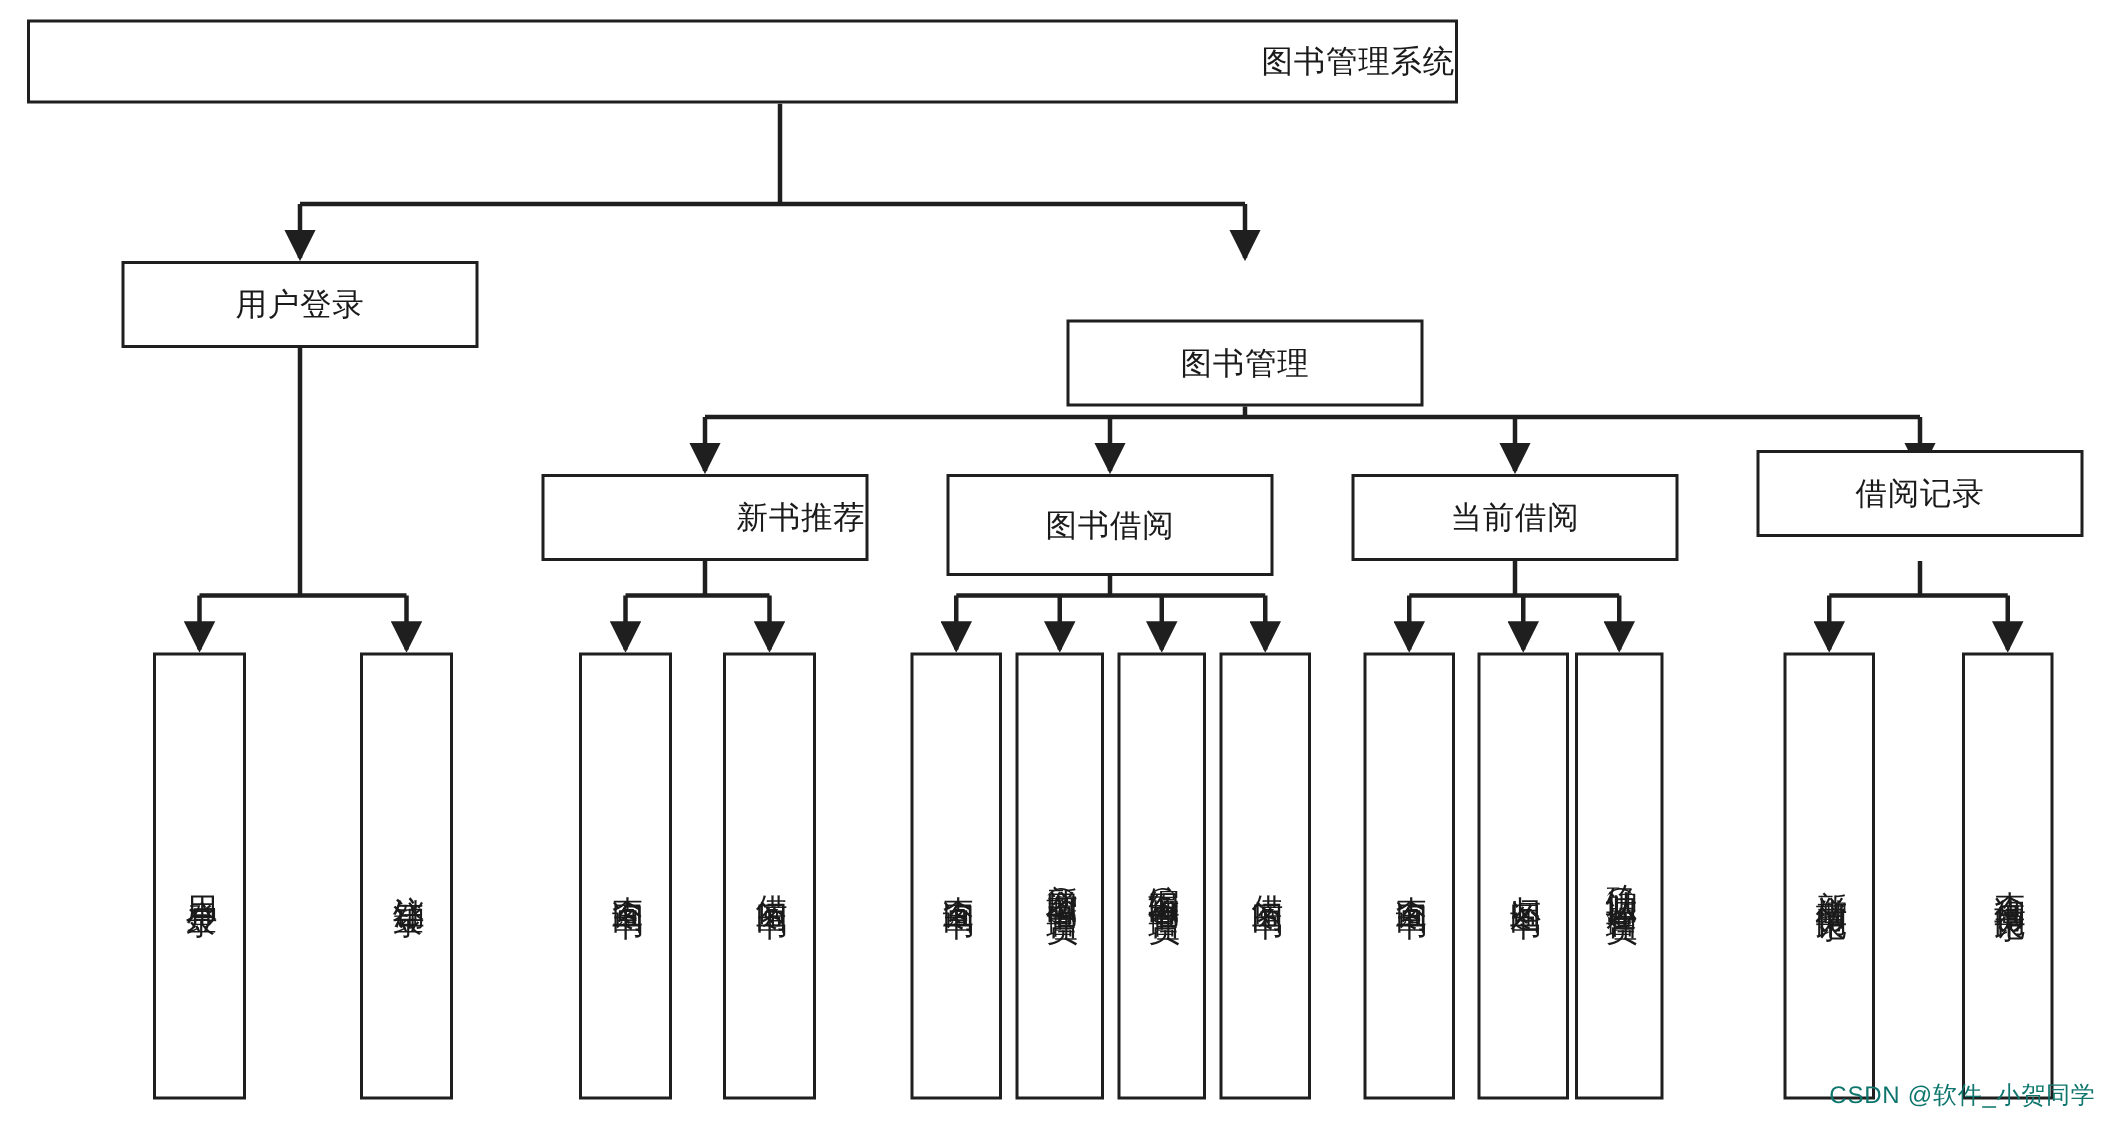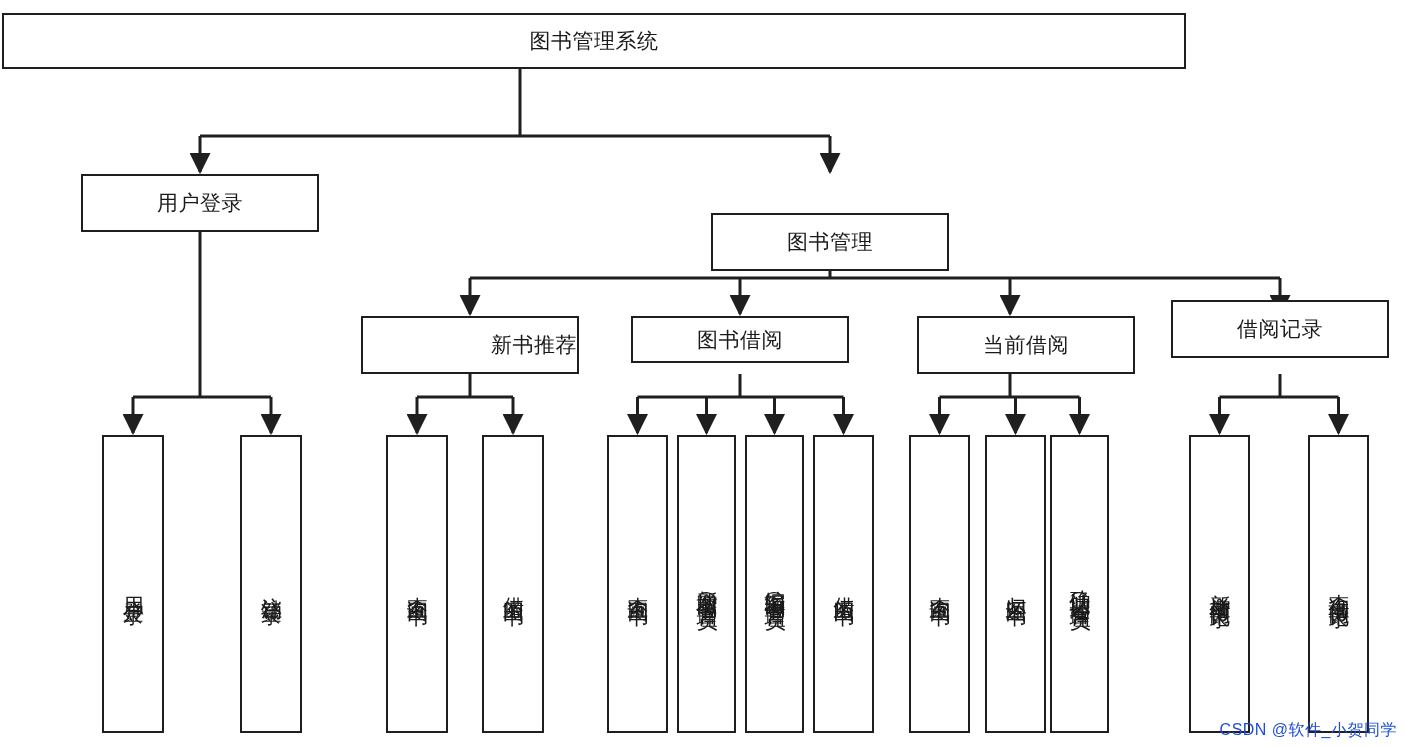--- a/index.html
+++ b/index.html
@@ -47,21 +47,21 @@
     line-height: 1.38;
     letter-spacing: 3px;
     white-space: nowrap;
     padding-top: 4px;
   }
   .watermark {
     position: absolute;
     right: 8px;
     bottom: 6px;
     font-size: 16px;
-    color: #1d4ed8;
+    color: #0f766e;
     white-space: nowrap;
     letter-spacing: 0.5px;
   }
 </style>
 </head>
 <body>
 
 <div id="canvas">
 
   <svg class="connectors" viewBox="0 0 1405 747" xmlns="http://www.w3.org/2000/svg">
@@ -100,38 +100,38 @@
         <path d="M 939.5 397 L 939.5 433" marker-end="url(#arrow)"></path>
         <path d="M 1015.5 397 L 1015.5 433" marker-end="url(#arrow)"></path>
         <path d="M 1079.5 397 L 1079.5 433" marker-end="url(#arrow)"></path>
         <path d="M 1280 374 L 1280 397"></path>
         <path d="M 1219.5 397 L 1338.5 397"></path>
         <path d="M 1219.5 397 L 1219.5 433" marker-end="url(#arrow)"></path>
         <path d="M 1338.5 397 L 1338.5 433" marker-end="url(#arrow)"></path>
       </g>
   </svg>
 
-  <div class="node node-h" id="n-root" style="left: 2px; top: 13px; width: 1184px; height: 56px;">
+  <div class="node node-h" id="n-root" style="left: 18px; top: 13px; width: 954px; height: 56px; justify-content: flex-end;">
       <span>图书管理系统</span>
     </div>
 
   <div class="node node-h" id="n-user-login" style="left: 81px; top: 174px; width: 238px; height: 58px;">
       <span>用户登录</span>
     </div>
   <div class="node node-h" id="n-book-manage" style="left: 711px; top: 174px; width: 238px; height: 58px; margin-top: 39px;">
       <span>图书管理</span>
     </div>
 
   <div class="node node-h" id="n-new-book-recommend" style="left: 361px; top: 316px; width: 218px; height: 58px; justify-content: flex-end;">
       <span>新书推荐</span>
     </div>
-  <div class="node node-h" id="n-book-borrow" style="left: 631px; top: 316px; width: 218px; height: 47px; text-align: center;">
+  <div class="node node-h" id="n-book-borrow" style="left: 631px; top: 316px; width: 218px; height: 68px; text-align: center;">
       <span>图书借阅</span>
     </div>
-  <div class="node node-h" id="n-current-borrow" style="left: 901px; top: 316px; width: 218px; height: 58px; margin-left: 16px;">
+  <div class="node node-h" id="n-current-borrow" style="left: 901px; top: 316px; width: 218px; height: 58px;">
       <span>当前借阅</span>
     </div>
   <div class="node node-h" id="n-borrow-record" style="left: 1171px; top: 300px; width: 218px; height: 58px;">
       <span>借阅记录</span>
     </div>
 
   <div class="node node-v" id="n-leaf-user-login" style="left: 102px; top: 435px; width: 62px; height: 298px;">
       <span>用户登录</span>
     </div>
   <div class="node node-v" id="n-leaf-logout" style="left: 240px; top: 435px; width: 62px; height: 298px;">

